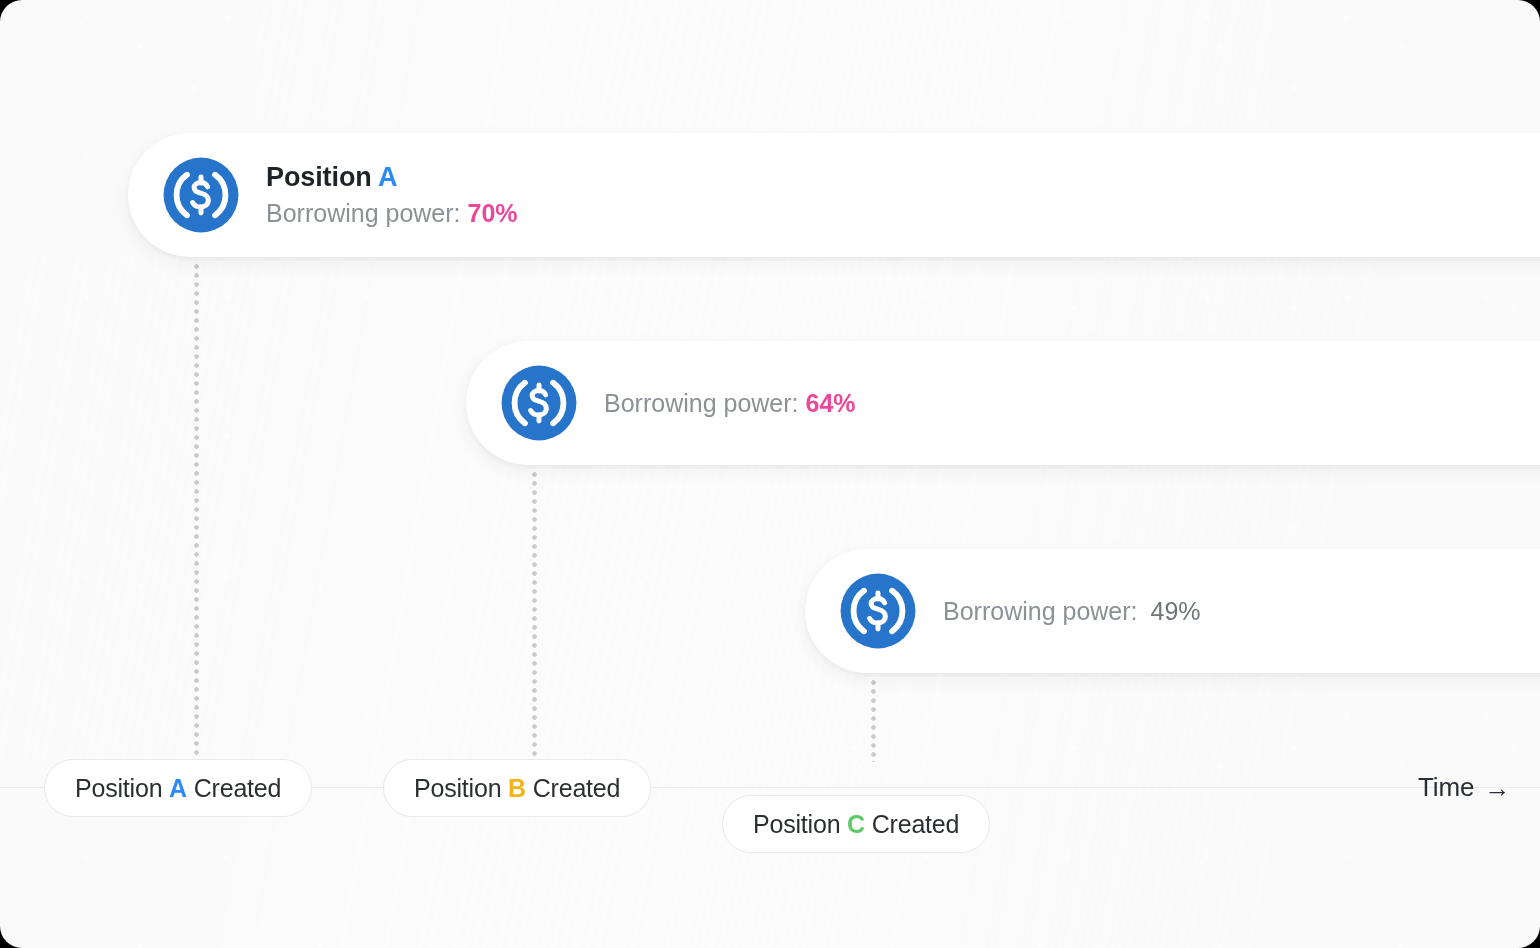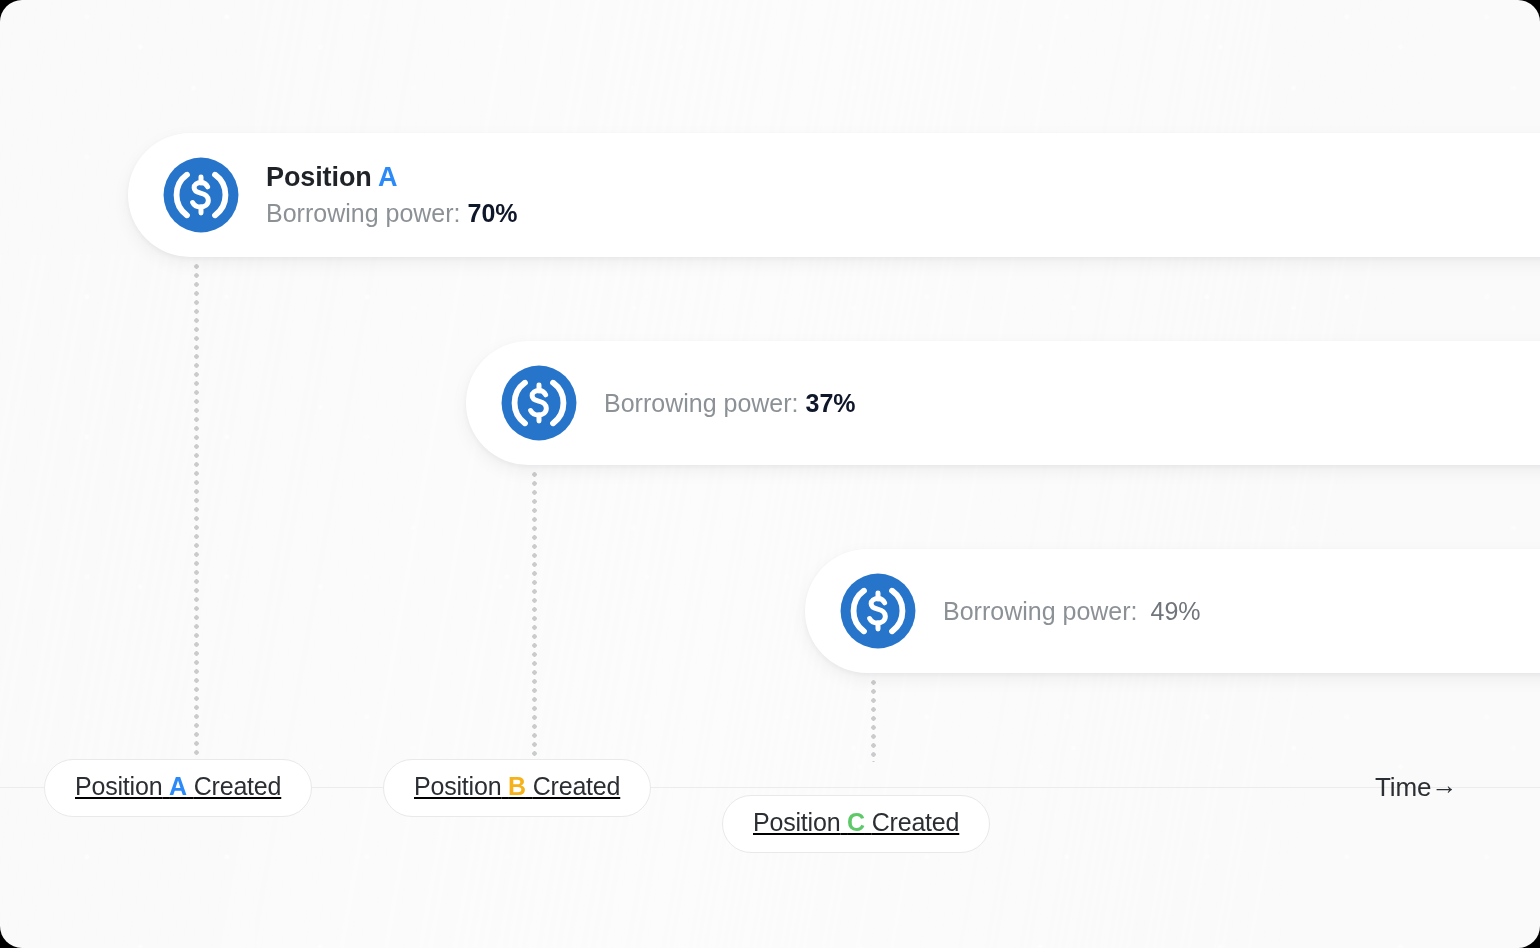--- a/index.html
+++ b/index.html
@@ -88,21 +88,21 @@
   }
   .pos-title .accent { font-weight: bold; }
 
   .pos-sub {
     font-size: 25px;
     color: #8c9196;
     line-height: 1.2;
     white-space: nowrap;
   }
   .pos-sub .val {
-    color: #0f172a;
+    color: #ec4899;
     font-weight: bold;
   }
   .pos-sub .val.muted {
     color: #6f757b;
     font-weight: normal;
   }
 
   
   .connector {
     position: absolute;
@@ -111,49 +111,50 @@
     background-size: 5px 9px;
     background-repeat: repeat-y;
     background-position: center top;
     z-index: 2;
   }
 
   
   .event-pill {
     position: absolute;
     display: flex;
-    align-items: flex-start;
+    align-items: center;
     justify-content: center;
     height: 58px;
     background: #ffffff;
     border: 1.5px solid #e9e9e9;
     border-radius: 34px;
     box-sizing: border-box;
-    padding: 12px 30px;
+    padding: 4px 30px;
     white-space: nowrap;
     z-index: 5;
-    text-decoration: underline;
   }
   .event-pill .label {
     font-size: 25px;
     color: #2b2f33;
     letter-spacing: -0.2px;
   }
   .event-pill .accent { font-weight: bold; }
 
   
   .time-label {
     position: absolute;
     font-size: 26px;
     color: #2b2f33;
     letter-spacing: -0.1px;
     white-space: nowrap;
     z-index: 5;
     display: flex;
-    align-items: flex-start;
+    align-items: center;
+    gap: 10px;
+    margin-left: 43px;
   }
   .time-label .arrow { font-size: 26px; line-height: 1; }
 </style>
 </head>
 <body>
 
 <div id="stage">
 
   <div id="watermark"></div>
 
@@ -189,21 +190,21 @@
       <circle cx="50" cy="50" r="48" fill="#2775CA"></circle>
       <path d="M32 24 A32 32 0 0 0 32 76" fill="none" stroke="#ffffff" stroke-width="7.5" stroke-linecap="round"></path>
       <path d="M68 24 A32 32 0 0 1 68 76" fill="none" stroke="#ffffff" stroke-width="7.5" stroke-linecap="round"></path>
       <path d="M58.5 39.5c-1.6-3.4-4.8-5.4-8.5-5.4-5.2 0-8.8 2.6-8.8 6.6 0 3.6 2.6 5.5 8.3 6.9 6.8 1.6 9.9 4 9.9 9.2 0 5.1-4 8.6-10 8.6-4.7 0-8.4-2.1-10.1-5.8" fill="none" stroke="#ffffff" stroke-width="6.4" stroke-linecap="round" stroke-linejoin="round"></path>
       <line x1="50" y1="27" x2="50" y2="34.5" stroke="#ffffff" stroke-width="6.4" stroke-linecap="round"></line>
       <line x1="50" y1="65.5" x2="50" y2="73" stroke="#ffffff" stroke-width="6.4" stroke-linecap="round"></line>
     </svg>
     <div class="card-text">
       <div class="pos-sub">
         <span>Borrowing power:</span>
-        <span class="val">37%</span>
+        <span class="val">64%</span>
       </div>
     </div>
   </div>
 
   <div class="pos-card" style="left:805px; top:549px; width:753px;">
     <svg class="coin-icon" viewBox="0 0 100 100">
       <circle cx="50" cy="50" r="48" fill="#2775CA"></circle>
       <path d="M32 24 A32 32 0 0 0 32 76" fill="none" stroke="#ffffff" stroke-width="7.5" stroke-linecap="round"></path>
       <path d="M68 24 A32 32 0 0 1 68 76" fill="none" stroke="#ffffff" stroke-width="7.5" stroke-linecap="round"></path>
       <path d="M58.5 39.5c-1.6-3.4-4.8-5.4-8.5-5.4-5.2 0-8.8 2.6-8.8 6.6 0 3.6 2.6 5.5 8.3 6.9 6.8 1.6 9.9 4 9.9 9.2 0 5.1-4 8.6-10 8.6-4.7 0-8.4-2.1-10.1-5.8" fill="none" stroke="#ffffff" stroke-width="6.4" stroke-linecap="round" stroke-linejoin="round"></path>

